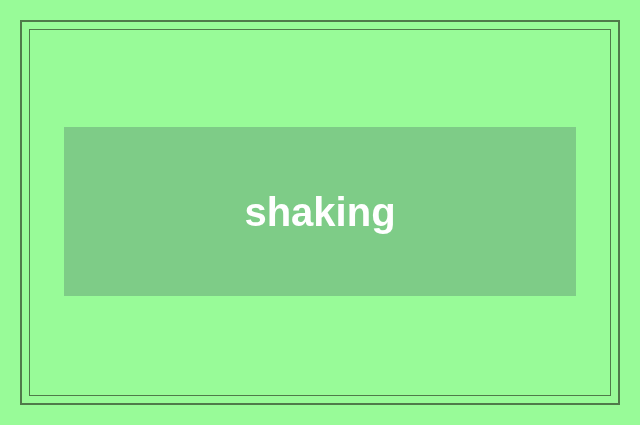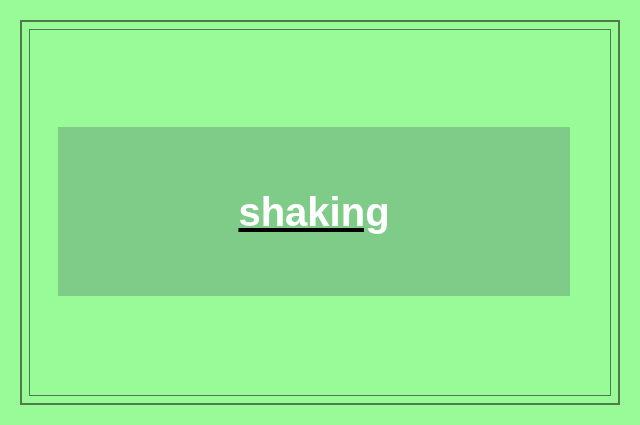--- a/index.html
+++ b/index.html
@@ -36,30 +36,29 @@
     width: 582px;
     height: 367px;
     box-sizing: border-box;
     border: 1px solid #4f7a4a;
     background: transparent;
   }
 
   
   #content-panel {
     position: absolute;
-    left: 58px;
+    left: 64px;
     top: 127px;
     width: 512px;
     height: 169px;
     background: #7ecc87;
     display: flex;
     align-items: center;
     justify-content: center;
     box-sizing: border-box;
-    text-decoration: underline;
   }
 
   #panel-label {
     color: #ffffff;
     font-family: "Liberation Sans", sans-serif;
     font-size: 40px;
     font-weight: bold;
     line-height: 1;
     letter-spacing: 0px;
     white-space: nowrap;

